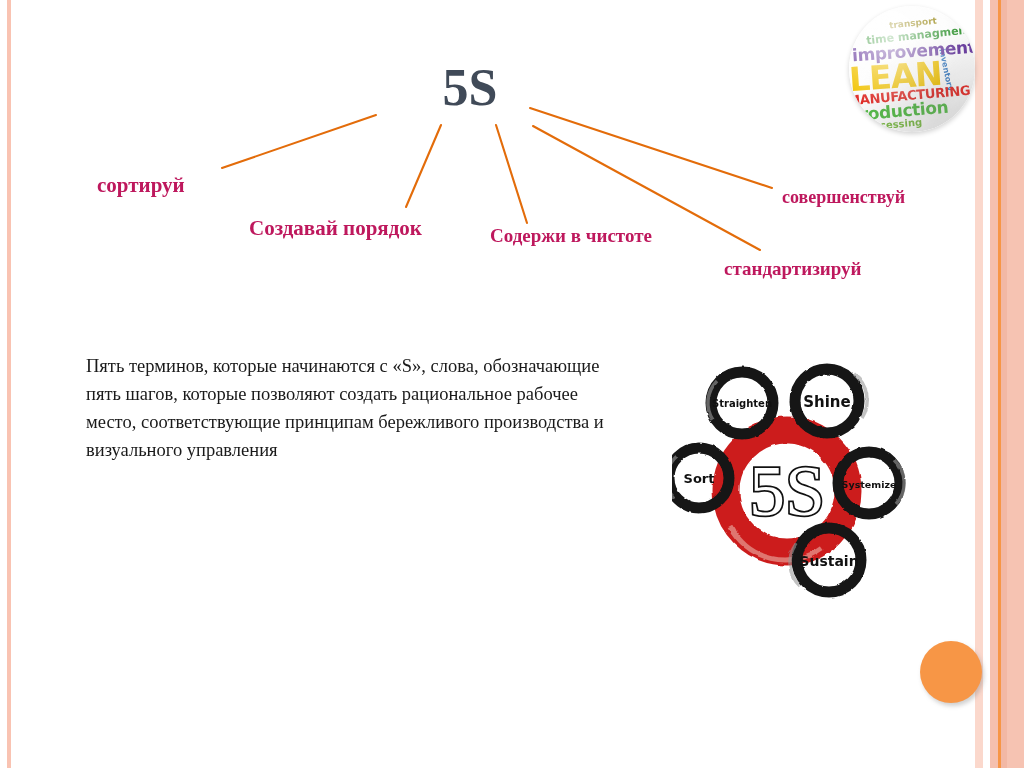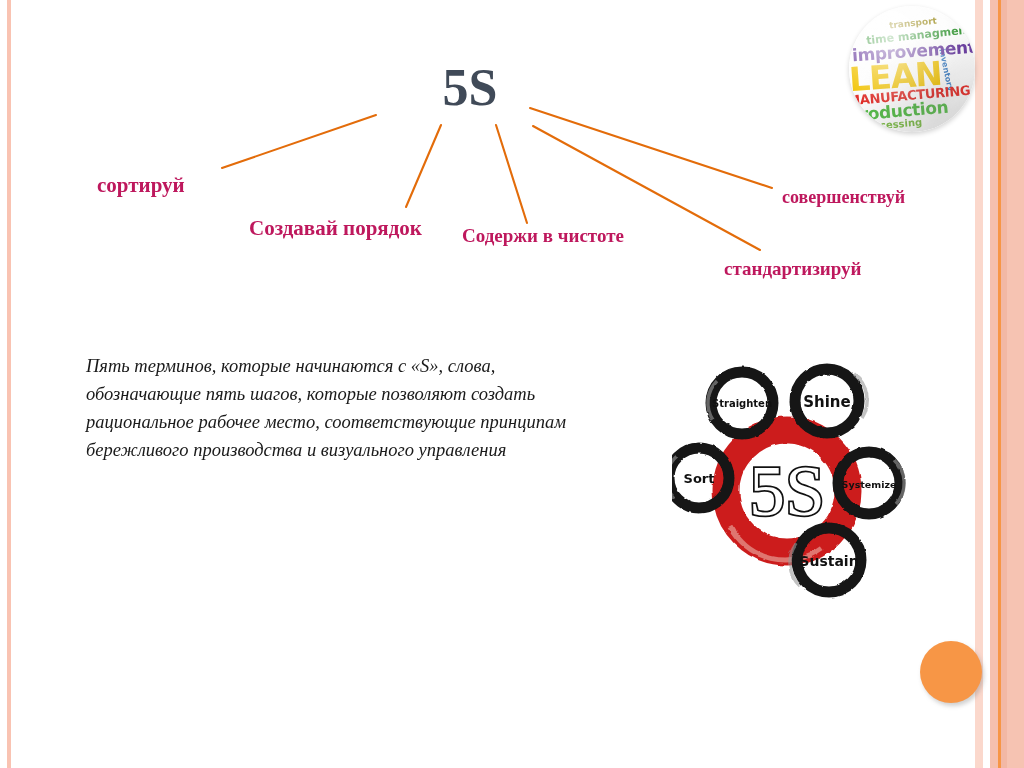--- a/index.html
+++ b/index.html
@@ -57,32 +57,31 @@
   
   .label {
     position: absolute;
     font-weight: bold;
     color: #be185d;
     white-space: nowrap;
     line-height: 1.1;
   }
   .lbl-sort        { left: 97px;  top: 174px; font-size: 21px; }
   .lbl-order       { left: 249px; top: 217px; font-size: 21px; }
-  .lbl-clean       { left: 462px; top: 226px; font-size: 19px; }
+  .lbl-clean       { left: 490px; top: 226px; font-size: 19px; }
   .lbl-improve     { left: 782px; top: 188px; font-size: 18px; }
   .lbl-standardize { left: 724px; top: 259px; font-size: 19px; }
 
   
   .body-text {
     position: absolute;
     left: 86px;
     top: 352px;
     width: 520px;
     font-size: 18.5px;
-    font-style: italic;
     color: #1a1a1a;
     line-height: 1.52;
   }
 
   
   .lean-sphere {
     position: absolute;
     left: 849px;
     top: 6px;
     width: 126px;

